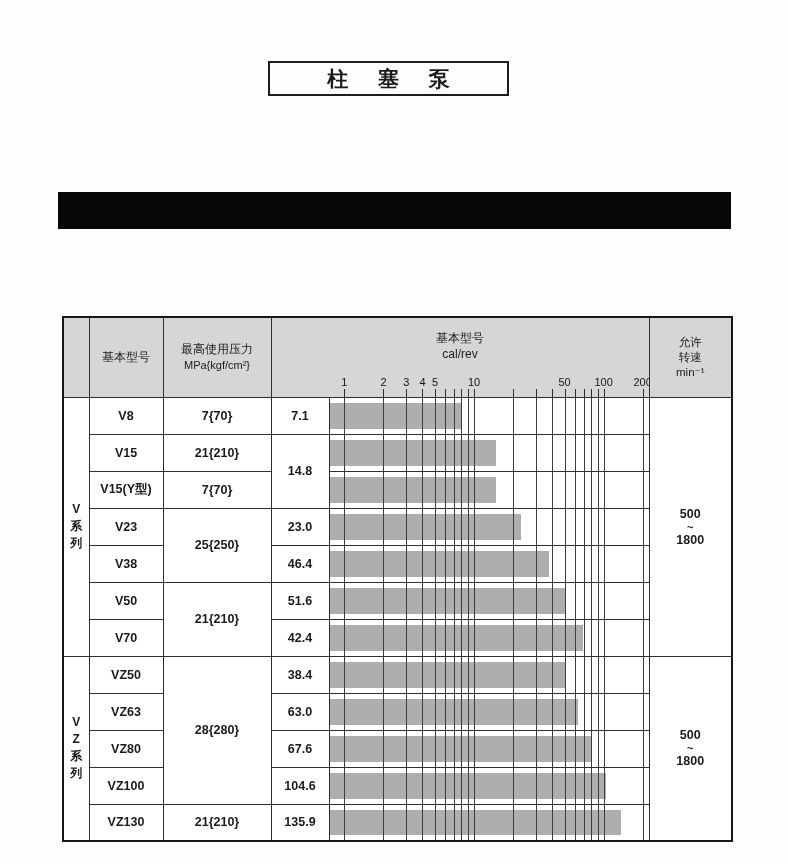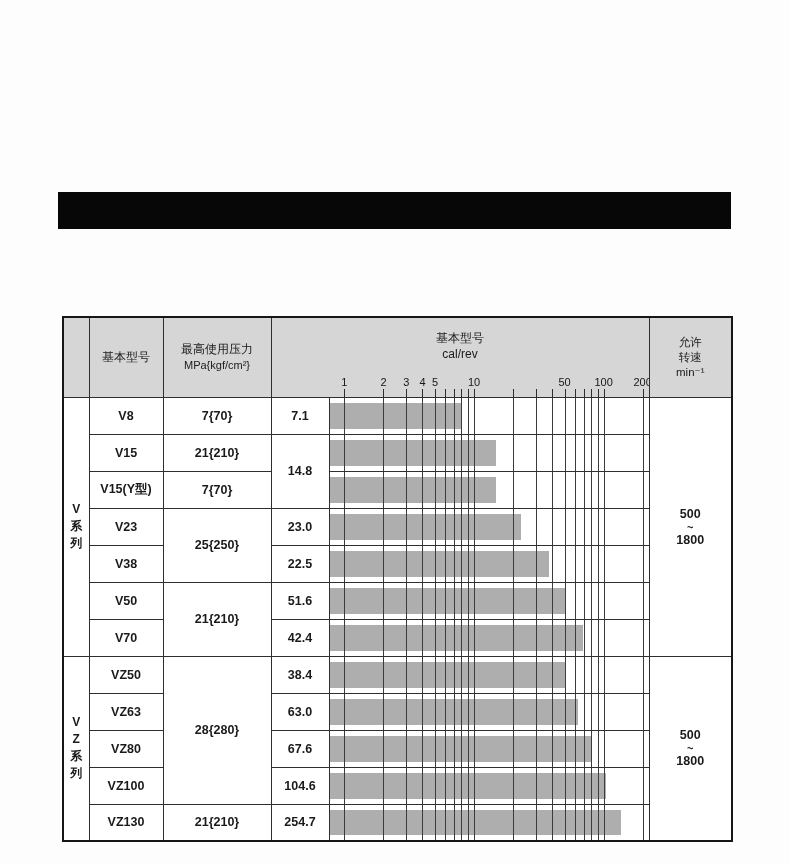--- a/index.html
+++ b/index.html
@@ -116,20 +116,23 @@
   }
   td.speed-cell { font-size: 12.5px; background: #fff; }
   td.speed-cell div { line-height: 16px; }
   td.speed-cell .tilde { font-size: 11px; line-height: 10px; }
 </style>
 </head>
 <body>
 
 <div class="page">
 
+  <div class="title-box">
+    <span class="title-text">柱 塞 泵</span>
+  </div>
 
   <div class="black-bar"></div>
 
   <table class="spec">
     <colgroup>
       <col style="width:26px">
         <col style="width:74px">
         <col style="width:108px">
       <col style="width:58px">
         <col style="width:320px">
@@ -316,21 +319,21 @@
               <div class="gridline" style="left: 79.6367%;"></div>
               <div class="gridline" style="left: 81.9926%;"></div>
               <div class="gridline" style="left: 84.0706%;"></div>
               <div class="gridline" style="left: 85.9295%;"></div>
               <div class="gridline" style="left: 98.1588%;"></div>
             </div>
           </td>
         </tr>
         <tr>
           <td class="model-cell">V38</td>
-          <td class="disp-cell" rowspan="1">22.5</td>
+          <td class="disp-cell" rowspan="1">46.4</td>
           <td class="chart-cell">
             <div class="chart-inner">
               <div class="disp-bar" style="width: 68.7185%;"></div>
               <div class="gridline" style="left: 4.68015%;"></div>
               <div class="gridline" style="left: 16.9094%;"></div>
               <div class="gridline" style="left: 24.0631%;"></div>
               <div class="gridline" style="left: 29.1386%;"></div>
               <div class="gridline" style="left: 33.0756%;"></div>
               <div class="gridline" style="left: 36.2923%;"></div>
               <div class="gridline" style="left: 39.012%;"></div>
@@ -533,21 +536,21 @@
               <div class="gridline" style="left: 81.9926%;"></div>
               <div class="gridline" style="left: 84.0706%;"></div>
               <div class="gridline" style="left: 85.9295%;"></div>
               <div class="gridline" style="left: 98.1588%;"></div>
             </div>
           </td>
         </tr>
         <tr>
           <td class="model-cell">VZ130</td>
           <td class="pressure-cell" rowspan="1">21{210}</td>
-          <td class="disp-cell" rowspan="1">254.7</td>
+          <td class="disp-cell" rowspan="1">135.9</td>
           <td class="chart-cell">
             <div class="chart-inner">
               <div class="disp-bar" style="width: 91.3415%;"></div>
               <div class="gridline" style="left: 4.68015%;"></div>
               <div class="gridline" style="left: 16.9094%;"></div>
               <div class="gridline" style="left: 24.0631%;"></div>
               <div class="gridline" style="left: 29.1386%;"></div>
               <div class="gridline" style="left: 33.0756%;"></div>
               <div class="gridline" style="left: 36.2923%;"></div>
               <div class="gridline" style="left: 39.012%;"></div>

